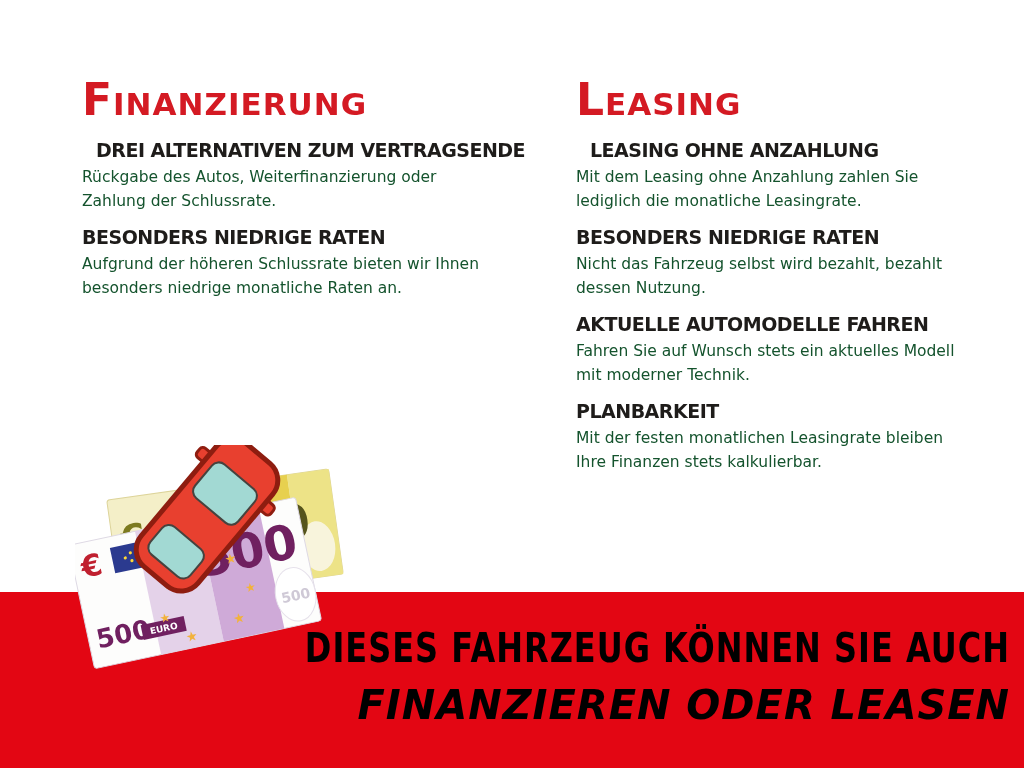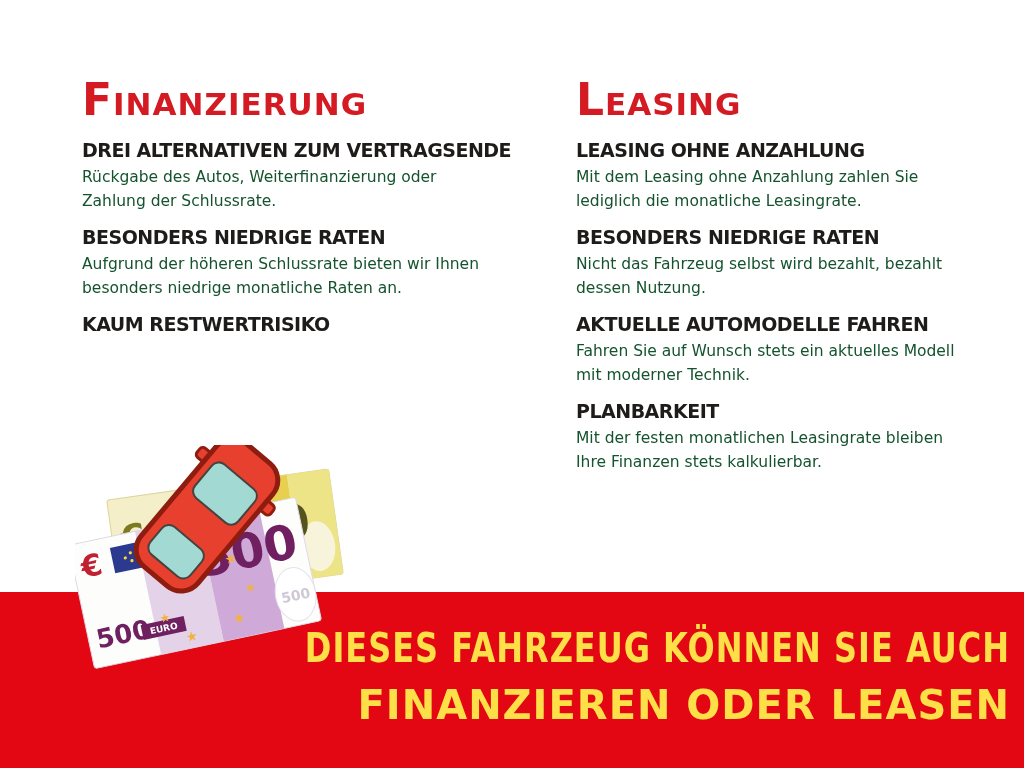--- a/index.html
+++ b/index.html
@@ -21,49 +21,50 @@
     letter-spacing:1px;
     color:#d41a23;
   }
   .sec-heading{
     margin:12px 0 3px 0;
     font-size:19px;line-height:24px;
     font-weight:700;
     letter-spacing:-0.5px;
     color:#1e1c1a;
   }
-  .sec:first-of-type .sec-heading{margin-top:0;}
+  .sec:first-of-type .sec-heading{margin-top:0;margin-left:14px;}
   .sec-body{
     margin:0;
     font-size:15.5px;line-height:24px;
     color:#14532d;
     white-space:pre-line;
   }
   .banner{
     position:absolute;left:0;top:592px;
     width:1024px;height:176px;
     background:#e30613;
     z-index:1;
   }
   .banner-text{
     position:absolute;right:14px;top:34px;
-    text-align:right;color:#fde047;
+    text-align:right;color:#000000;
   }
   .banner-line1{
     font-size:32px;line-height:44px;
     font-weight:700;letter-spacing:1px;
     white-space:nowrap;
     transform:scaleY(1.3);
     transform-origin:100% 50%;
   }
   .banner-line2{
     margin-top:10px;
     font-size:40px;line-height:50px;
     font-weight:700;letter-spacing:1px;
     white-space:nowrap;
+    font-style:italic;
   }
   .illustration{
     position:absolute;left:75px;top:445px;
     width:280px;height:230px;
     z-index:3;
   }
   .note-text{font-family:"DejaVu Sans","Liberation Sans",sans-serif;}
 </style>
 </head>
 <body>
@@ -76,21 +77,20 @@
       <h2 class="sec-heading">DREI ALTERNATIVEN ZUM VERTRAGSENDE</h2>
       <p class="sec-body">Rückgabe des Autos, Weiterfinanzierung oder
 Zahlung der Schlussrate.</p>
     </div>
     <div class="sec">
       <h2 class="sec-heading">BESONDERS NIEDRIGE RATEN</h2>
       <p class="sec-body">Aufgrund der höheren Schlussrate bieten wir Ihnen
 besonders niedrige monatliche Raten an.</p>
     </div>
     <div class="sec">
-      <h2 class="sec-heading">KAUM RESTWERTRISIKO</h2>
     </div>
   </section>
 
   <section class="col col-right">
     <h1 class="col-title">Leasing</h1>
     <div class="sec">
       <h2 class="sec-heading">LEASING OHNE ANZAHLUNG</h2>
       <p class="sec-body">Mit dem Leasing ohne Anzahlung zahlen Sie
 lediglich die monatliche Leasingrate.</p>
     </div>

